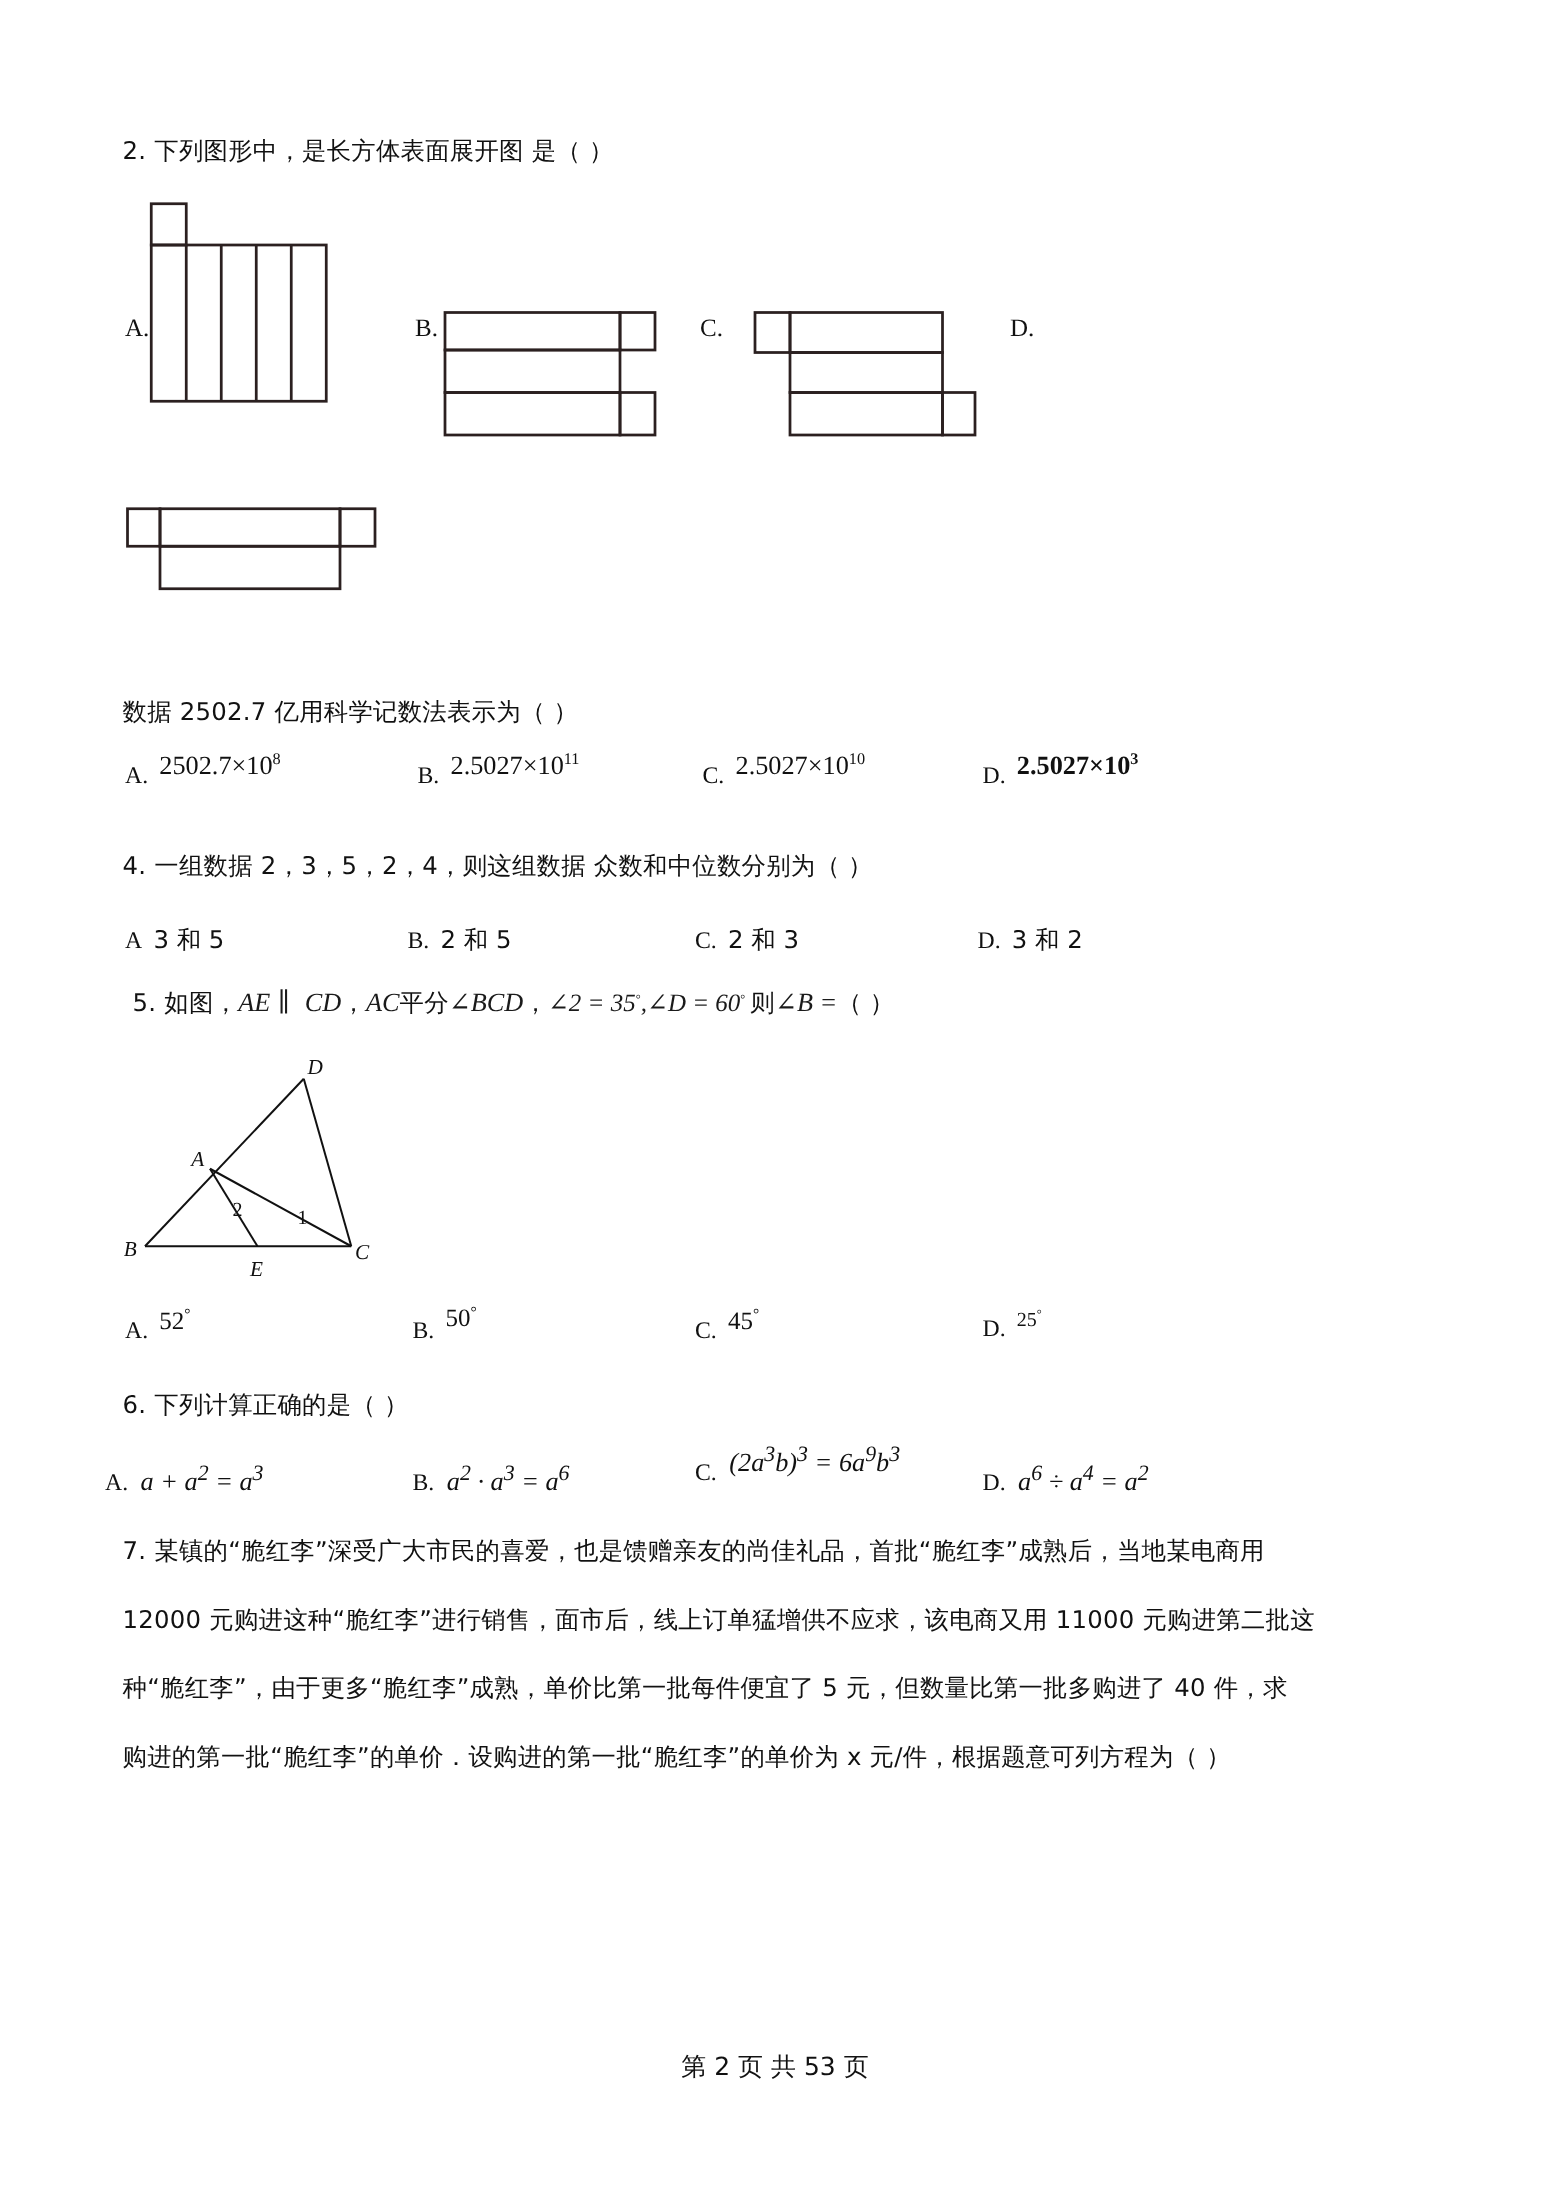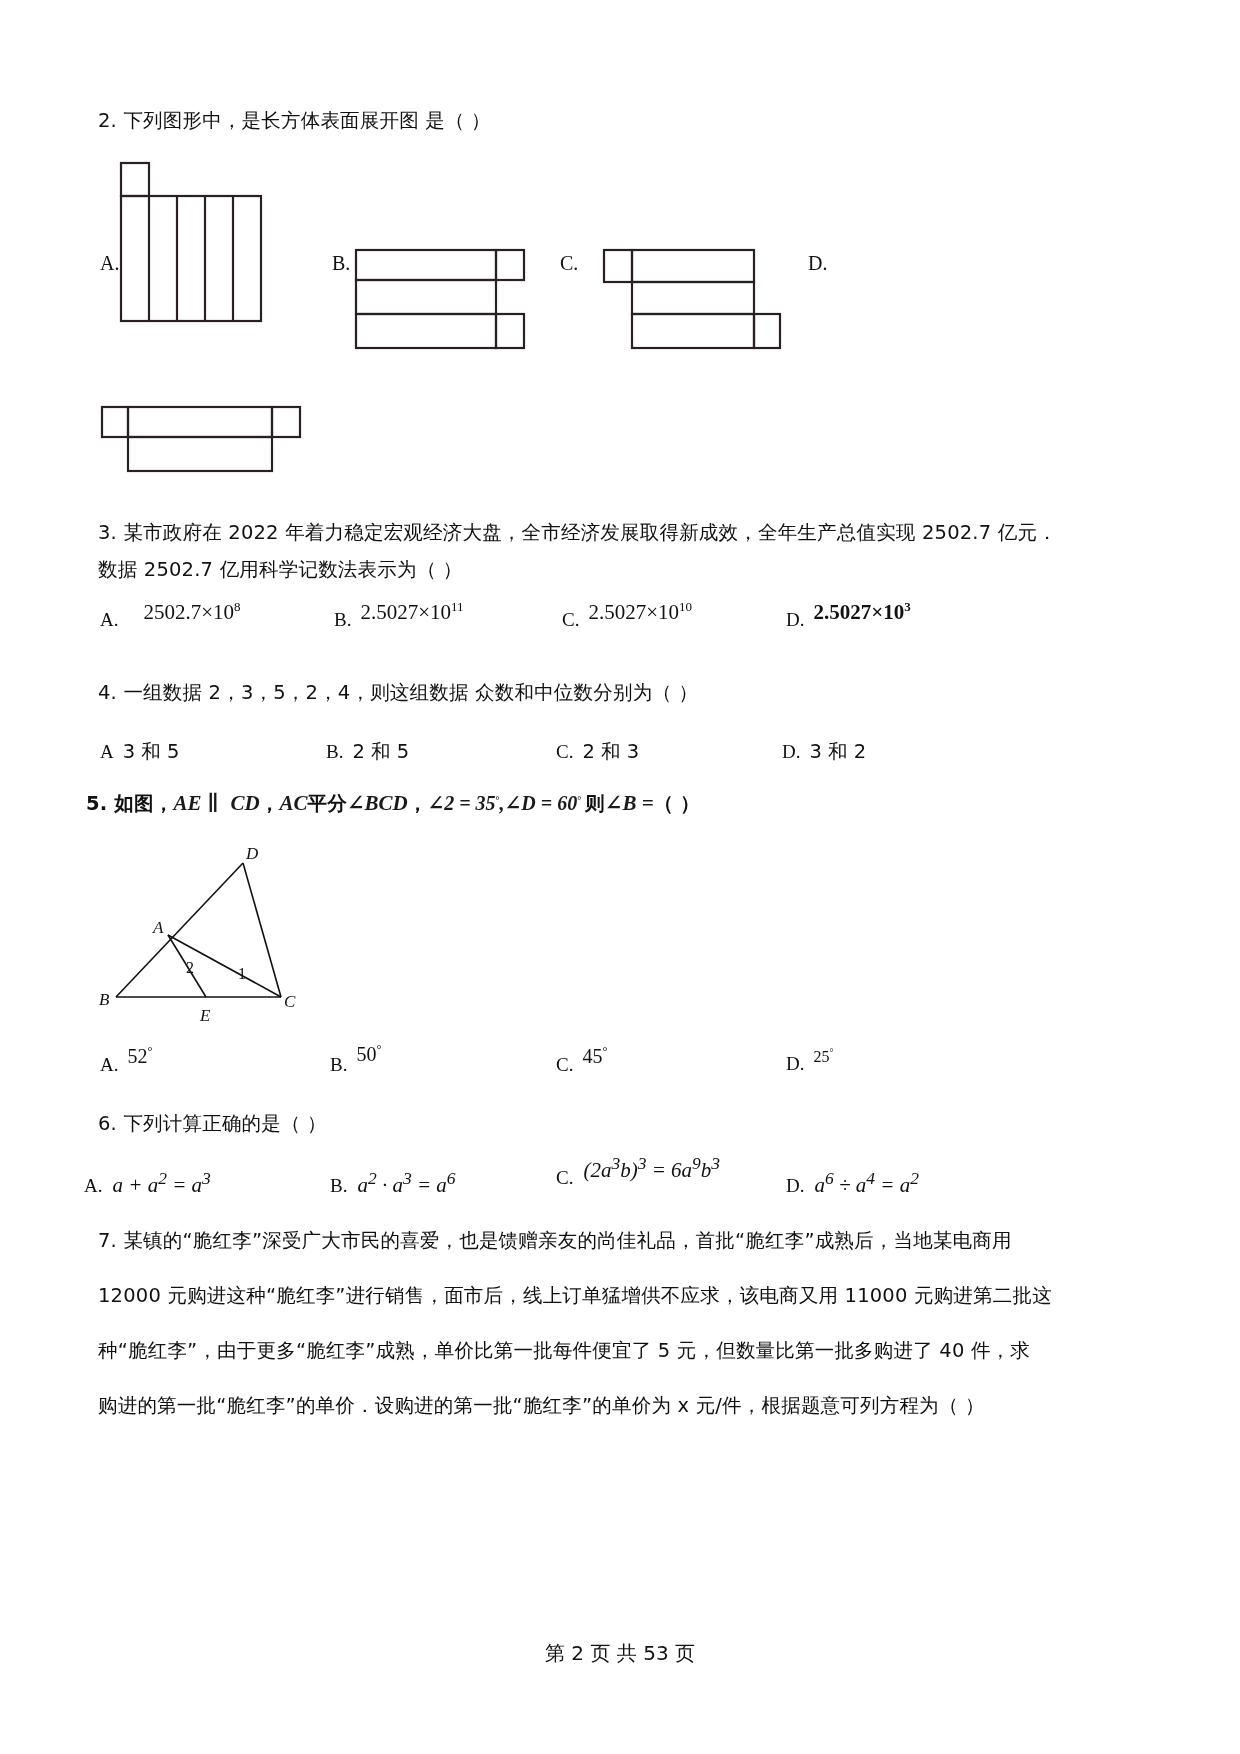--- a/index.html
+++ b/index.html
@@ -135,26 +135,25 @@
     <svg width="215" height="70" viewBox="0 0 215 70">
       <g fill="none" stroke="#2b2020" stroke-width="2.2">
         <rect x="2" y="2" width="26" height="30"></rect>
         <rect x="28" y="2" width="144" height="30"></rect>
         <rect x="172" y="2" width="28" height="30"></rect>
         <rect x="28" y="32" width="144" height="34"></rect>
       </g>
     </svg>
   </div>
 
-  <div class="qtext" style="left:98px; top:520px;">3. 某市政府在 2022 年着力稳定宏观经济大盘，全市经济发展取得新成效，全年生产总值实现 2502.7 亿元．</div>
   <div class="qtext" style="left:98px; top:557px;">数据 2502.7 亿用科学记数法表示为（  ）</div>
 
   <div class="opt" style="left:100px; top:606px;">
     <span class="lbl">A.</span>
-    <span class="mathup" style="position:relative; top:-7px; left:20px;">
+    <span class="mathup" style="position:relative; top:-7px; left:4px;">
       <span>2502.7</span><span>×10</span><sup class="sm">8</sup>
     </span>
   </div>
 
   <div class="opt" style="left:334px; top:606px;">
     <span class="lbl">B.</span>
     <span class="mathup" style="position:relative; top:-7px; left:4px;">
       <span>2.5027</span><span>×10</span><sup class="sm">11</sup>
     </span>
   </div>
@@ -185,21 +184,21 @@
   </div>
   <div class="opt" style="left:556px; top:738px;">
     <span class="lbl">C.</span>
     <span class="optlbl-cn" style="margin-left:4px;">2 和 3</span>
   </div>
   <div class="opt" style="left:782px; top:738px;">
     <span class="lbl">D.</span>
     <span class="optlbl-cn" style="margin-left:4px;">3 和 2</span>
   </div>
 
-  <div style="position:absolute; left:86px; top:790px; white-space:nowrap;font-weight:bold;">
+  <div style="position:absolute; left:106px; top:790px; white-space:nowrap;">
     <span class="qtext" style="position:static;">5. 如图，</span><span class="math">AE</span><span class="mathup" style="margin:0 6px;">∥</span><span class="math" style="margin-left:6px;">CD</span><span class="qtext" style="position:static;">，</span><span class="math">AC</span><span class="qtext" style="position:static;">平分</span><span class="math">∠BCD</span><span class="qtext" style="position:static;">，</span><span class="math" style="font-size:20px;">∠2 = 35</span><sup class="sm">°</sup><span class="math" style="font-size:20px;">,</span><span class="math" style="font-size:20px;">∠D = 60</span><sup class="sm">°</sup><span class="qtext" style="position:static; margin-left:4px;">则</span><span class="math">∠B =</span><span class="qtext" style="position:static;">（  ）</span>
   </div>
 
   <div class="fig" style="left:96px; top:845px;">
     <svg width="230" height="180" viewBox="0 0 230 180">
       <g fill="none" stroke="#111" stroke-width="1.6">
 
         <line x1="20" y1="152" x2="185" y2="152"></line>
         <line x1="20" y1="152" x2="147" y2="18"></line>
         <line x1="147" y1="18" x2="185" y2="152"></line>

